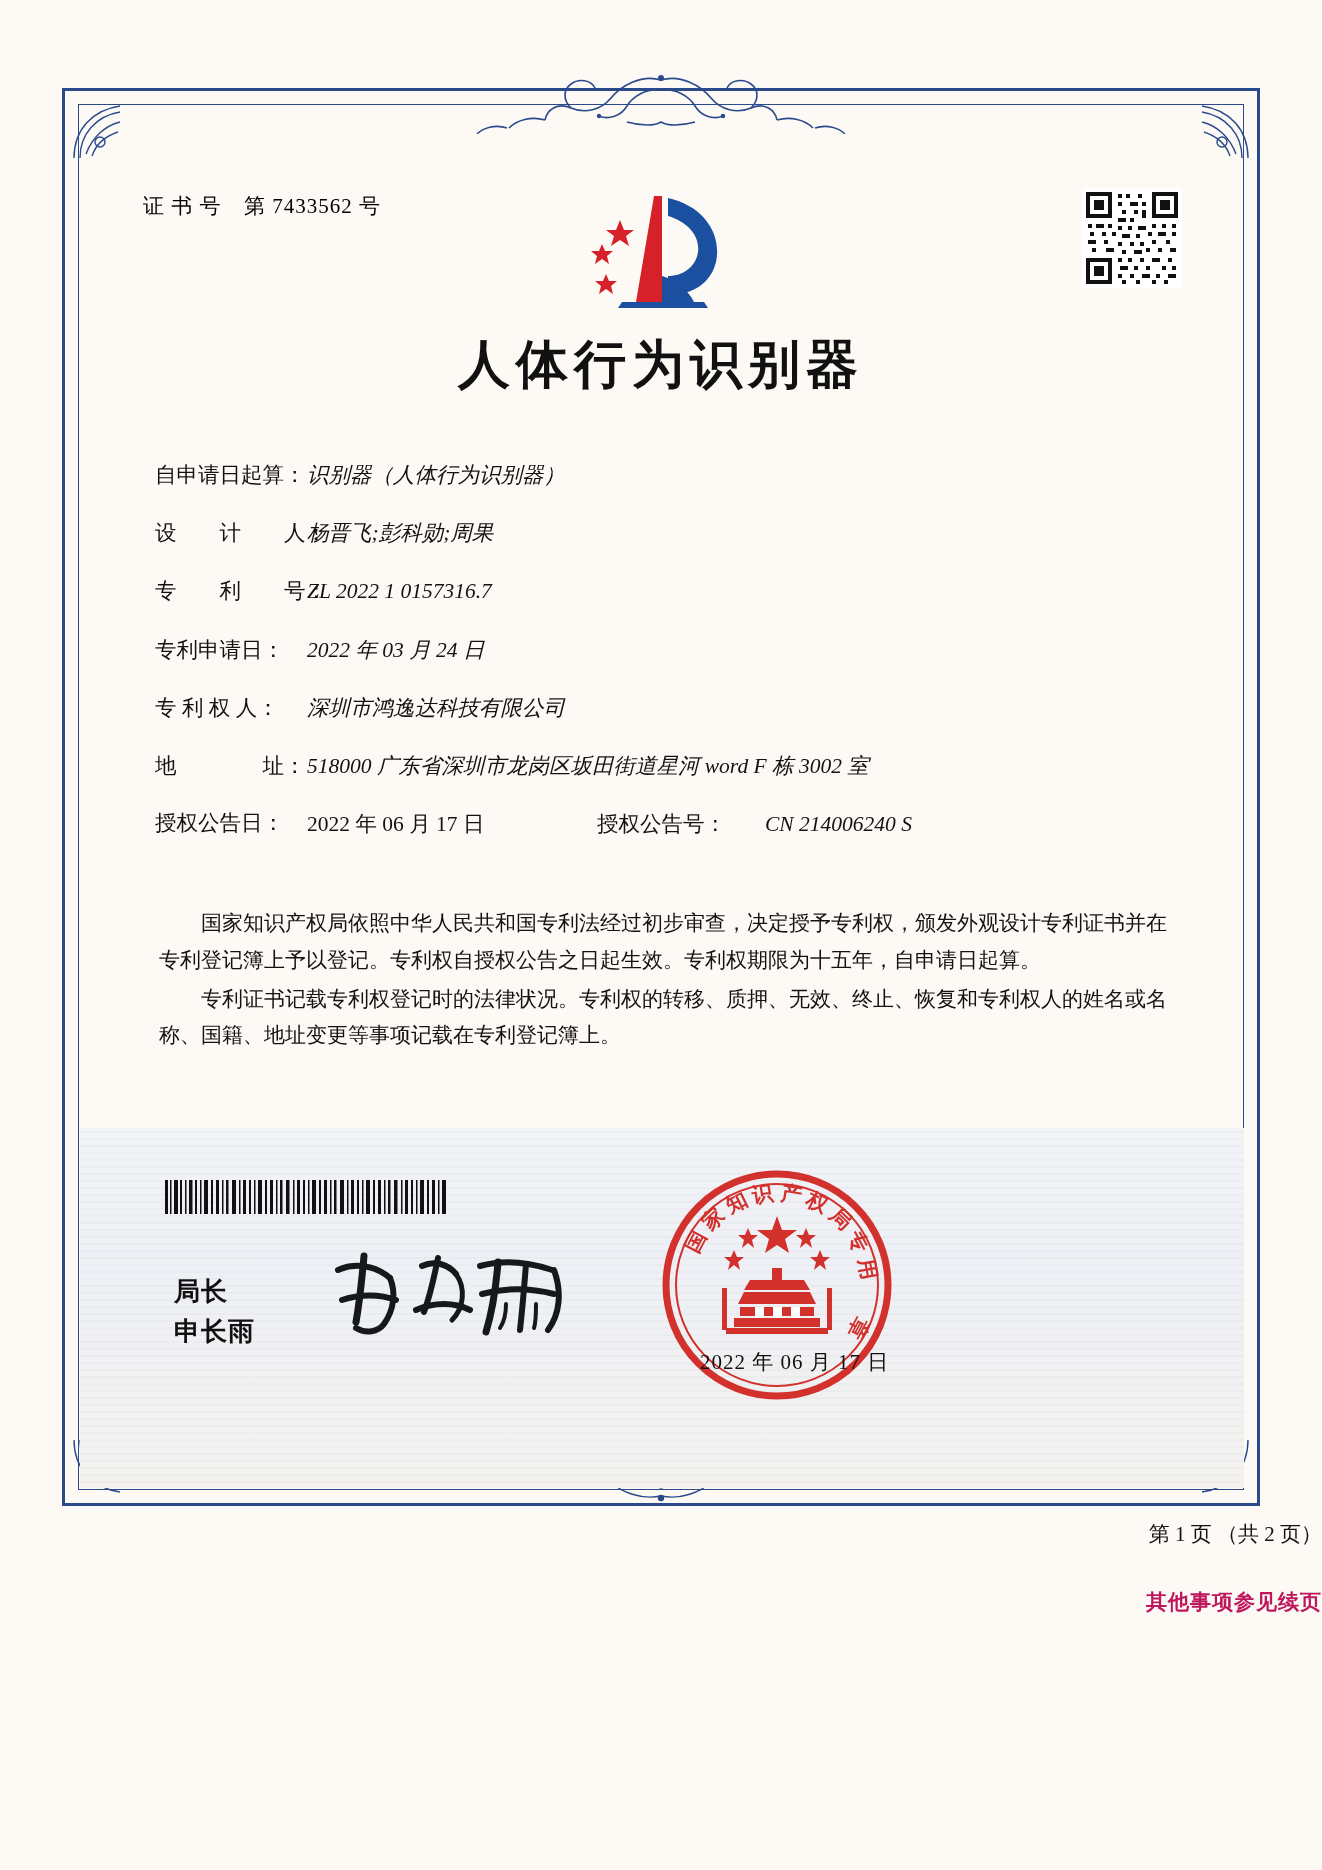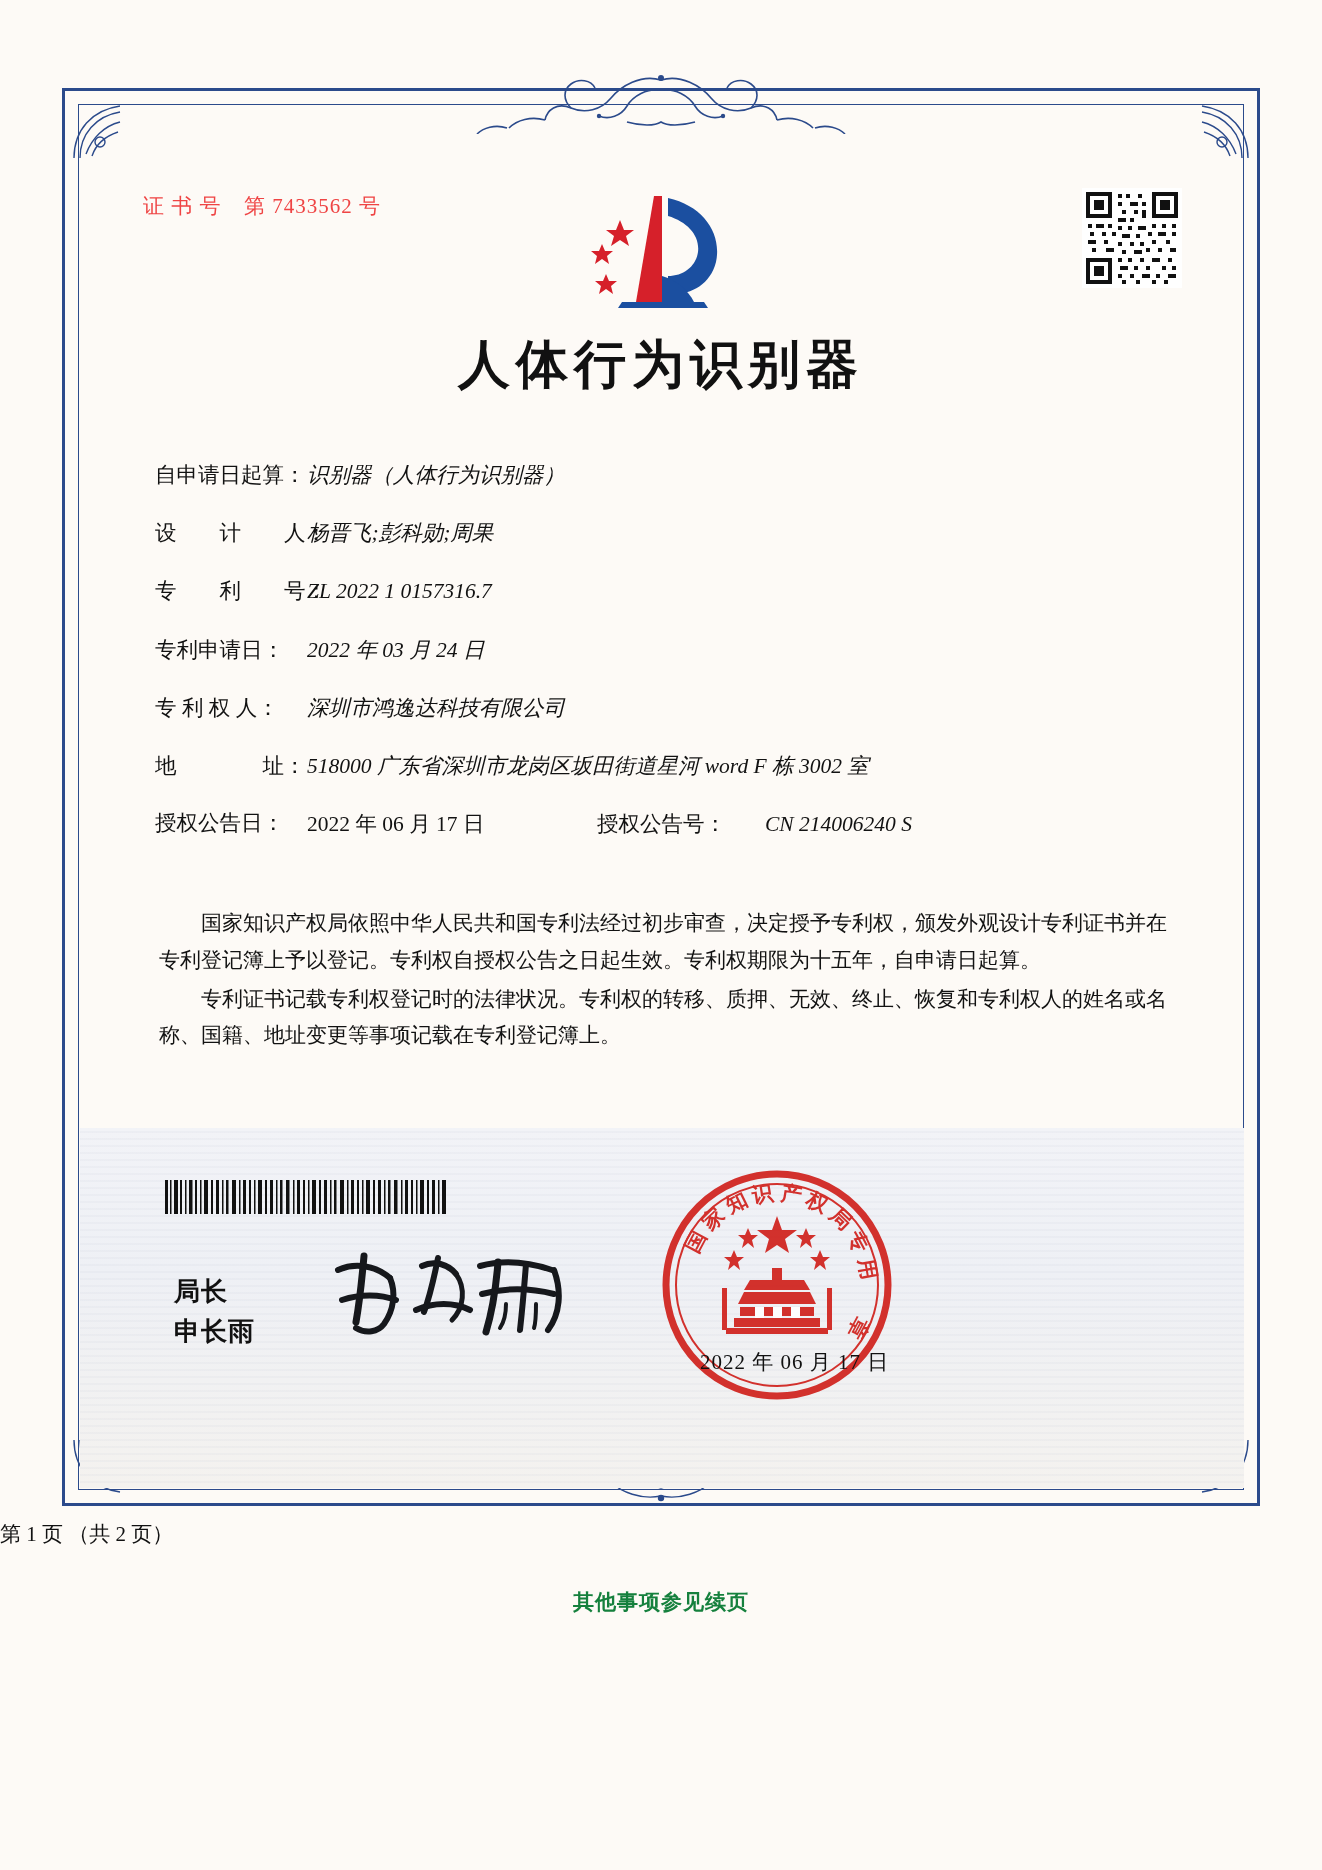--- a/index.html
+++ b/index.html
@@ -89,21 +89,21 @@
     height: 50px;
     pointer-events: none;
   }
 
   
   .cert-no {
     position: absolute;
     left: 143px;
     top: 192px;
     font-size: 21px;
-    color: #ef4444;
+    color: #000000;
     letter-spacing: 1px;
     white-space: nowrap;
   }
 
   .emblem {
     position: absolute;
     left: 50%;
     top: 190px;
     transform: translateX(-50%);
     width: 170px;
@@ -241,34 +241,34 @@
     font-size: 21px;
     color: #111;
     letter-spacing: 1px;
   }
 
   .page-num {
     position: absolute;
     left: 0;
     right: 0;
     top: 1520px;
-    text-align: left;
+    text-align: right;
     font-size: 21px;
     color: #111;
   }
 
   .footer-note {
     position: absolute;
     left: 0;
     right: 0;
     top: 1588px;
-    text-align: center;
+    text-align: right;
     font-size: 21px;
     font-weight: bold;
-    color: #15803d;
+    color: #be185d;
     letter-spacing: 1px;
   }
 </style>
 </head>
 <body>
 
 <div class="page">
 
   <div class="watermarks">
     <div class="wm" style="left:-40px;  top:60px;   font-size:92px;"></div>

